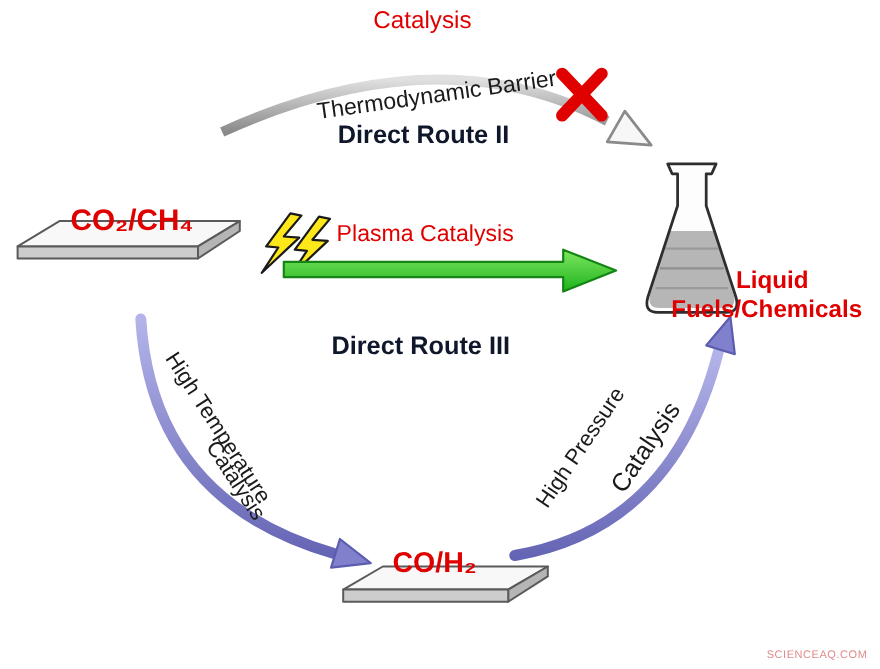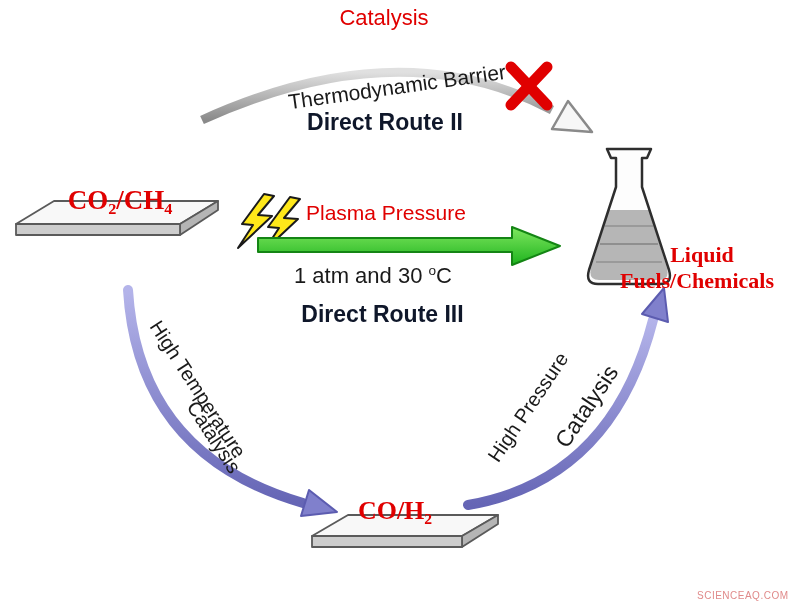--- a/index.html
+++ b/index.html
@@ -6,21 +6,21 @@
   #stage{
     position:relative;width:800px;height:608px;background:#ffffff;overflow:hidden;
     font-family:"Liberation Sans", sans-serif;
     padding-left:44px;
   }
   .t{position:absolute;white-space:nowrap;line-height:1.1;}
   .center{text-align:center;white-space:normal;}
   .red{color:#e00000;}
   .blue{color:#0f172a;font-weight:700;}
   .black{color:#1a1a1a;}
-  .bold{font-weight:700;font-family:Liberation Serif, serif;}
+  .bold{font-weight:700;}
   svg{position:absolute;left:0;top:0;}
   sup{font-size:0.62em;}
 </style>
 </head>
 <body>
 
 <div id="stage">
 
   <svg width="800" height="608" viewBox="0 0 800 608">
     <defs>
@@ -90,23 +90,22 @@
   </svg>
 
   <div class="t red center" style="left:309px;top:6px;width:150px;font-size:22px;">Catalysis</div>
 
   <div class="t black center" style="left:247px;top:75px;width:300px;font-size:21px;transform:rotate(-8deg);">Thermodynamic Barrier</div>
 
   <div class="t blue center" style="left:280px;top:110px;width:210px;font-size:23px;">Direct Route II</div>
 
   <div class="t red bold center" style="left:40px;top:186px;width:160px;font-size:27px;">CO₂/CH₄</div>
 
-  <div class="t red" style="left:306px;top:201px;font-size:21px;">Plasma Pressure</div>
+  <div class="t red" style="left:306px;top:201px;font-size:21px;">Plasma Catalysis</div>
 
-  <div class="t black center" style="left:288px;top:263px;width:170px;font-size:22px;"><span>1 atm and 30 </span><sup>o</sup><span>C</span></div>
 
   <div class="t blue center" style="left:275px;top:302px;width:215px;font-size:23px;">Direct Route III</div>
 
   <div class="t red bold center" style="left:642px;top:243px;width:120px;font-size:22px;">Liquid</div>
   <div class="t red bold center" style="left:597px;top:269px;width:200px;font-size:22px;">Fuels/Chemicals</div>
 
   <div class="t black center" style="left:48px;top:378px;width:300px;font-size:20px;transform:rotate(57deg);">High Temperature</div>
   <div class="t black center" style="left:114px;top:426px;width:200px;font-size:20px;transform:rotate(57deg);">Catalysis</div>
 
   <div class="t red bold center" style="left:330px;top:497px;width:130px;font-size:26px;">CO/H₂</div>

